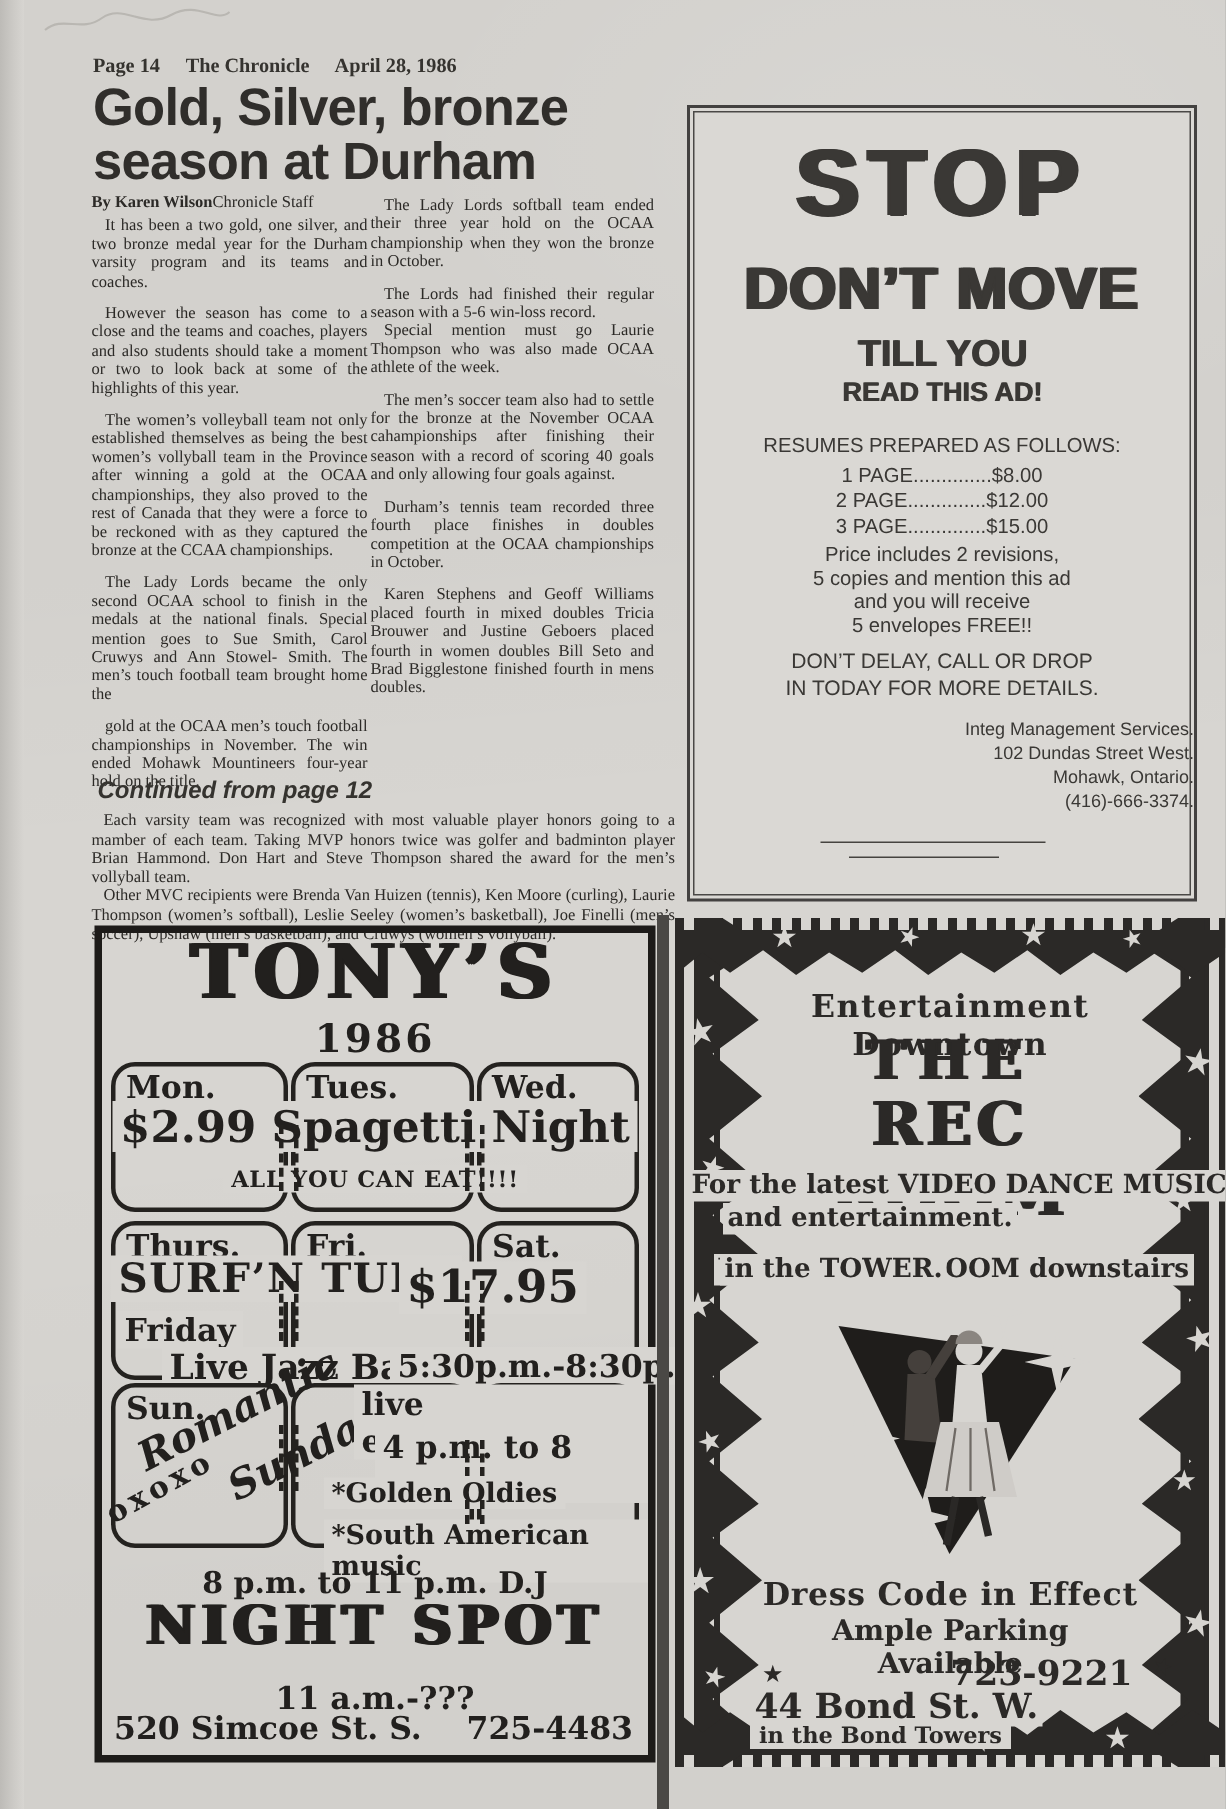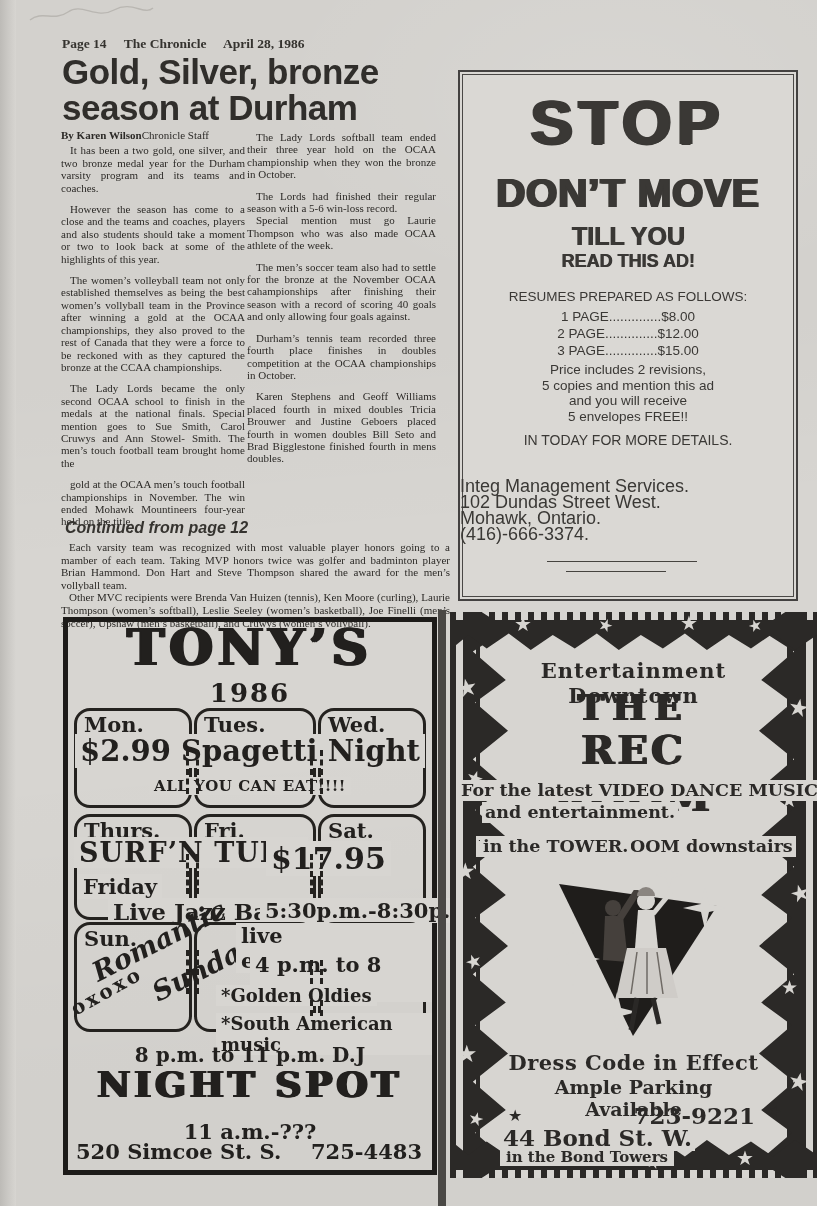--- a/index.html
+++ b/index.html
@@ -50,21 +50,21 @@
   .r-stop{top:14px;font-size:63px;font-weight:700;letter-spacing:6px;
         text-shadow:2px 0 0 currentColor,-2px 0 0 currentColor,0 1px 0 currentColor;}
   .r-move{top:99px;font-size:40px;font-weight:700;letter-spacing:1px;
         text-shadow:1.4px 0 0 currentColor,-1.4px 0 0 currentColor;}
   .r-till{top:150px;font-size:25px;font-weight:700;text-shadow:1px 0 0 currentColor;}
   .r-read{top:179px;font-size:18px;font-weight:700;text-shadow:.7px 0 0 currentColor;}
   .r-resumes{top:217px;font-size:13.5px;}
   .r-prices{position:absolute;left:0;right:0;top:236px;text-align:center;font-size:13.5px;line-height:17px;}
   .r-terms{position:absolute;left:0;right:0;top:290px;text-align:center;font-size:13.5px;line-height:15.5px;}
   .r-cta{position:absolute;left:0;right:0;top:360px;text-align:center;font-size:14px;line-height:17.5px;}
-  .r-contact{position:absolute;left:0;right:0;top:406px;text-align:left;font-size:18px;line-height:16px;}
+  .r-contact{position:absolute;left:0;right:0;top:406px;text-align:right;font-size:12px;line-height:16px;}
   .r-sig{position:absolute;left:50%;border-top:1.6px solid #45433f;height:0;}
   .r-sig1{top:489px;width:150px;transform:translateX(-54%);}
   .r-sig2{top:499px;width:100px;transform:translateX(-62%);}
 
   
   .tonys{position:absolute;left:63px;top:617px;width:364px;height:548px;border:5px solid #1d1b19;
         font-family:"DejaVu Serif",serif;color:#22201e;}
   .t-center{position:absolute;left:0;right:0;text-align:center;}
   .t-name{top:-4px;font-size:50px;font-weight:700;letter-spacing:5px;
         text-shadow:1.6px 0 0 currentColor,-1.6px 0 0 currentColor;}
@@ -188,20 +188,21 @@
       <div>2 PAGE..............$12.00</div>
       <div>3 PAGE..............$15.00</div>
     </div>
     <div class="r-terms">
       <div>Price includes 2 revisions,</div>
       <div>5 copies and mention this ad</div>
       <div>and you will receive</div>
       <div>5 envelopes FREE!!</div>
     </div>
     <div class="r-cta">
+      <div>DON’T DELAY, CALL OR DROP</div>
       <div>IN TODAY FOR MORE DETAILS.</div>
     </div>
     <div class="r-contact">
       <div>Integ Management Services.</div>
       <div>102 Dundas Street West.</div>
       <div>Mohawk, Ontario.</div>
       <div>(416)-666-3374.</div>
     </div>
     <div class="r-sig r-sig1"></div>
     <div class="r-sig r-sig2"></div>

